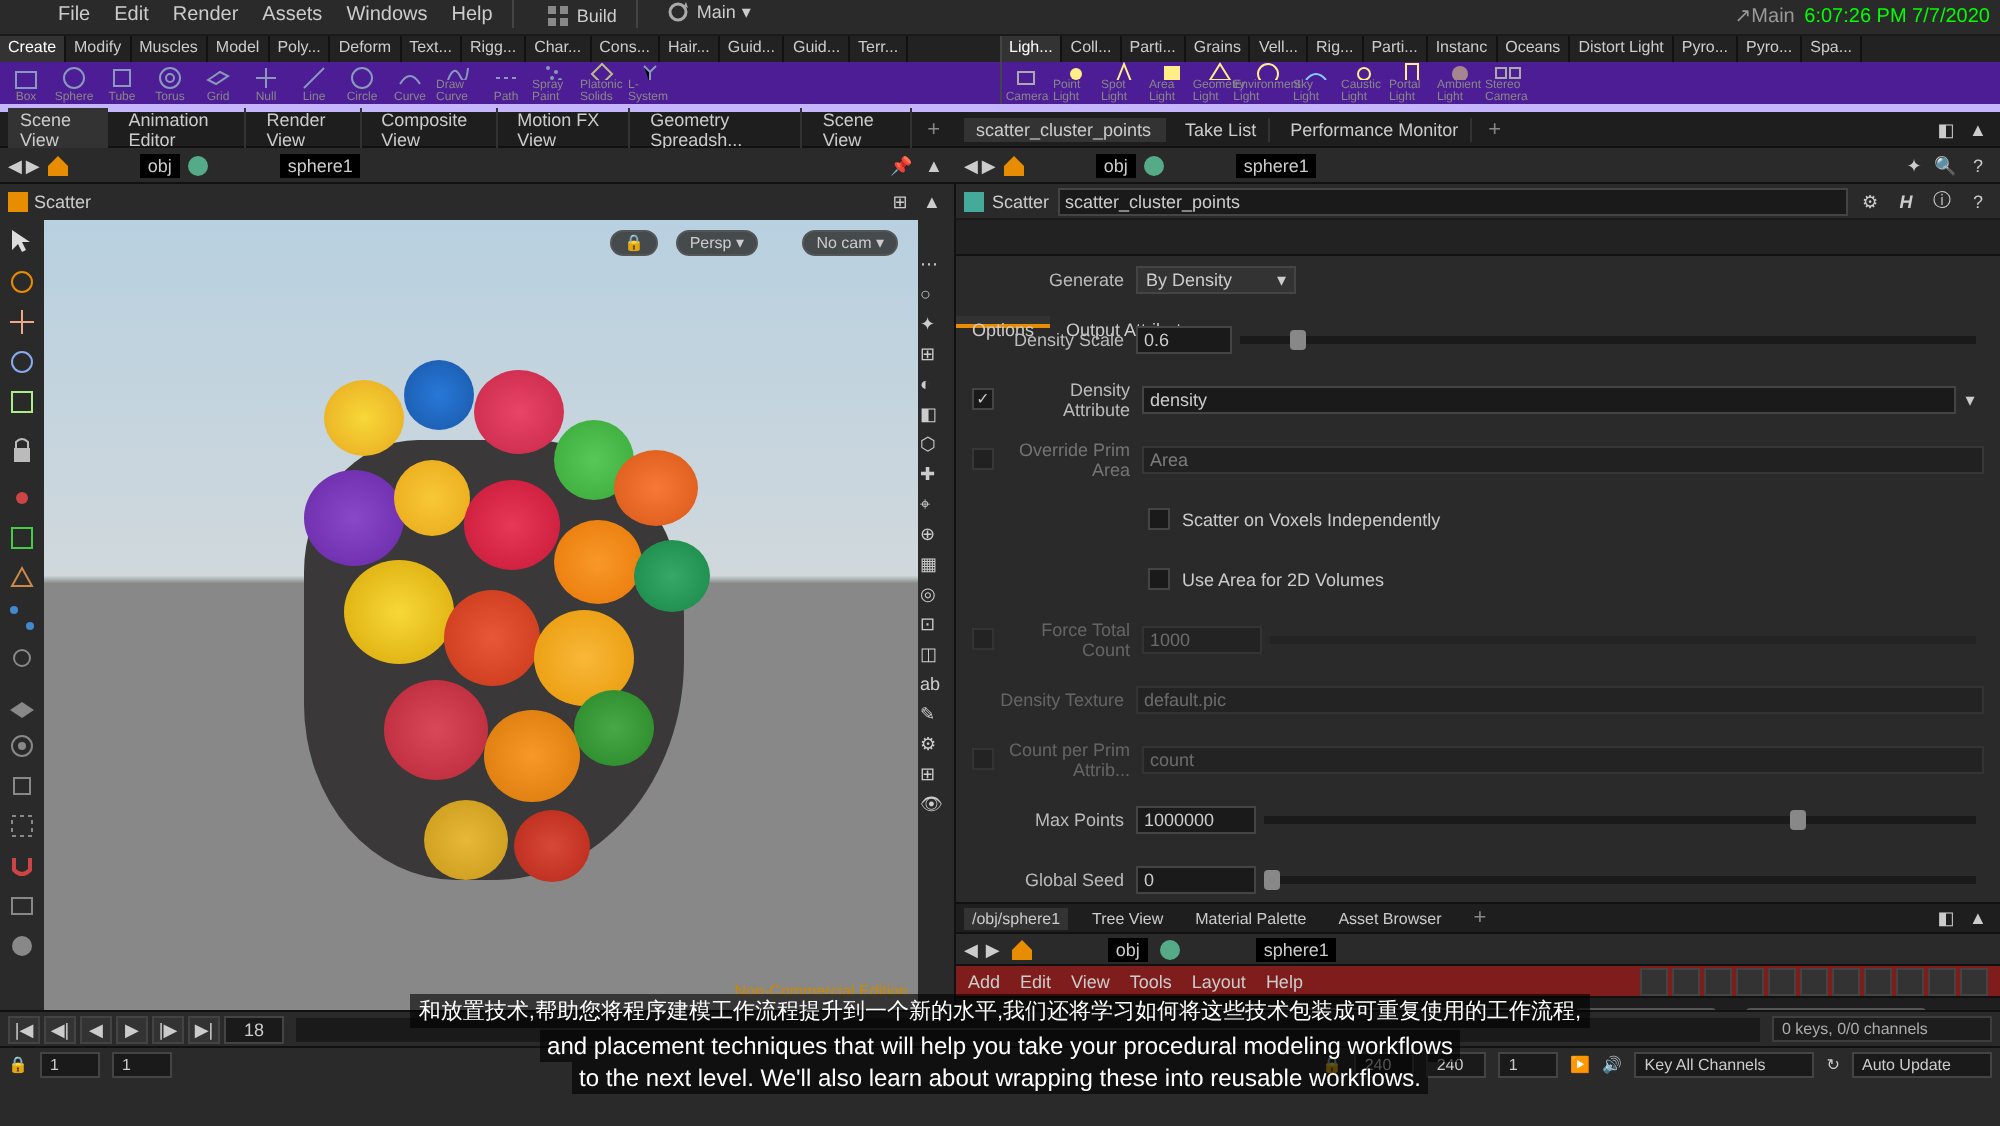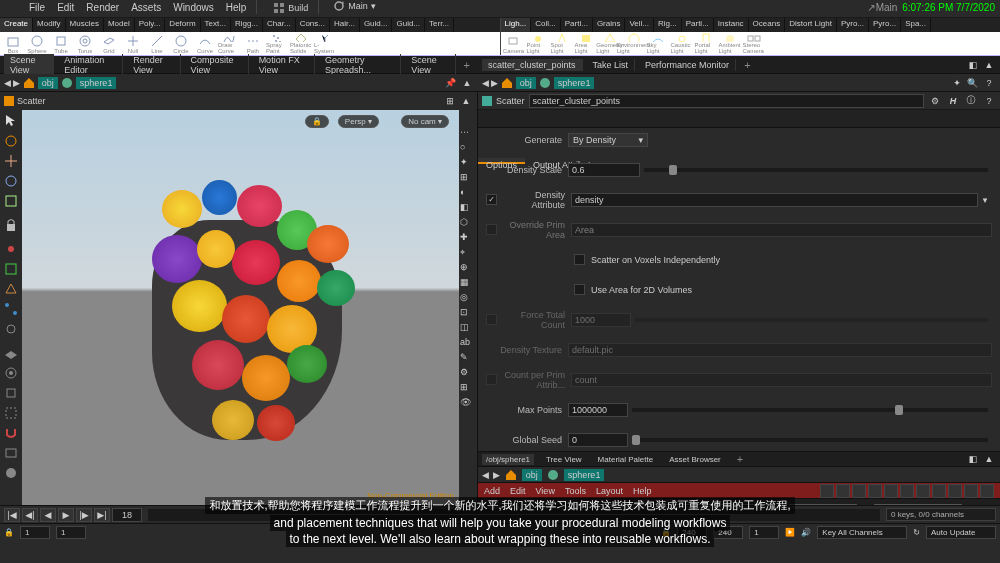--- a/index.html
+++ b/index.html
@@ -12,40 +12,40 @@
 
 .menubar { height: 18px; background: #2a2a2a; display: flex; align-items: flex-start; padding: 0 23px; border-bottom: 1px solid #1a1a1a; }
 .menubar-item { padding: 2px 6px; cursor: pointer; font-size: 10px; }
 .menubar-sep { width: 1px; height: 14px; background: #444; margin: 0 4px; }
 .build-btn { display: flex; align-items: center; padding: 2px 6px; margin-left: 6px; }
 .build-icon { width: 12px; height: 12px; margin-right: 3px; }
 .main-label { margin-left: 10px; display: flex; align-items: center; }
 .refresh-icon { width: 12px; height: 12px; margin-right: 3px; }
 
 
-.shelf { height: 38px; background: #ffffff; display: flex; border-bottom: 1px solid #c4b5fd; }
+.shelf { height: 38px; background: #4c1d95; display: flex; border-bottom: 4px solid #c4b5fd; }
 .shelf-left { display: flex; flex-direction: column; flex: 1; overflow: hidden; }
 .shelf-tabs { height: 14px; display: flex; background: #222; overflow: hidden; }
 .shelf-tab { padding: 1px 4px; font-size: 8px; border-right: 1px solid #111; white-space: nowrap; }
 .shelf-tab.active { background: #333; color: #fff; }
 .shelf-icons { height: 24px; display: flex; align-items: center; padding: 0 2px; gap: 2px; overflow: hidden; }
 .shelf-icon { width: 22px; height: 22px; display: flex; flex-direction: column; align-items: center; justify-content: flex-end; font-size: 6px; color: #888; }
 .shelf-icon-glyph { width: 14px; height: 14px; }
 .lights-section { border-left: 1px solid #444; }
 
 
 .sub-toolbar { height: 18px; background: #1e1e1e; display: flex; align-items: center; padding: 0 4px; gap: 4px; border-bottom: 1px solid #111; }
 .sub-tab { padding: 1px 6px; font-size: 9px; border-right: 1px solid #333; }
 .sub-tab.active { background: #333; }
 .plus-btn { padding: 0 4px; font-size: 11px; color: #888; }
 
 
 .pathbar { height: 18px; background: #2a2a2a; display: flex; align-items: center; padding: 0 4px; gap: 2px; border-bottom: 1px solid #111; }
 .path-icon { width: 14px; height: 14px; }
-.path-seg { padding: 1px 4px; background: #0f766e; font-size: 9px; }
+.path-seg { padding: 1px 4px; background: #000000; font-size: 9px; margin-left: 32px; }
 
 
 .main-area { display: flex; height: calc(100% - 18px - 38px - 18px - 36px - 40px); }
 
 
 .viewport-container { width: 478px; display: flex; flex-direction: column; border-right: 1px solid #111; }
 .viewport-header { height: 18px; background: #2a2a2a; display: flex; align-items: center; padding: 0 4px; gap: 4px; }
 .vp-title { display: flex; align-items: center; gap: 3px; }
 .vp-cube-icon { width: 10px; height: 10px; background: #e88c00; }
 .viewport-body { flex: 1; display: flex; }
@@ -580,21 +580,21 @@
     <div class="params-body">
       <div class="param-row">
         <span class="param-label">Generate</span>
         <div class="param-dropdown">
             <span>By Density</span>
             <span>▾</span>
           </div>
       </div>
       <div class="param-row">
         <span class="param-label">Density Scale</span>
-        <span class="param-input" style="width:72px">0.6</span>
+        <span class="param-input" style="width:48px">0.6</span>
         <div class="param-slider">
             <div class="param-slider-thumb" style="left:25px"></div>
           </div>
       </div>
       <div class="param-row">
         <span class="param-check checked"></span>
         <span class="param-label" style="width:68px">Density Attribute</span>
         <span class="param-input wide">density</span>
         <span class="rc-icon">▾</span>
       </div>

